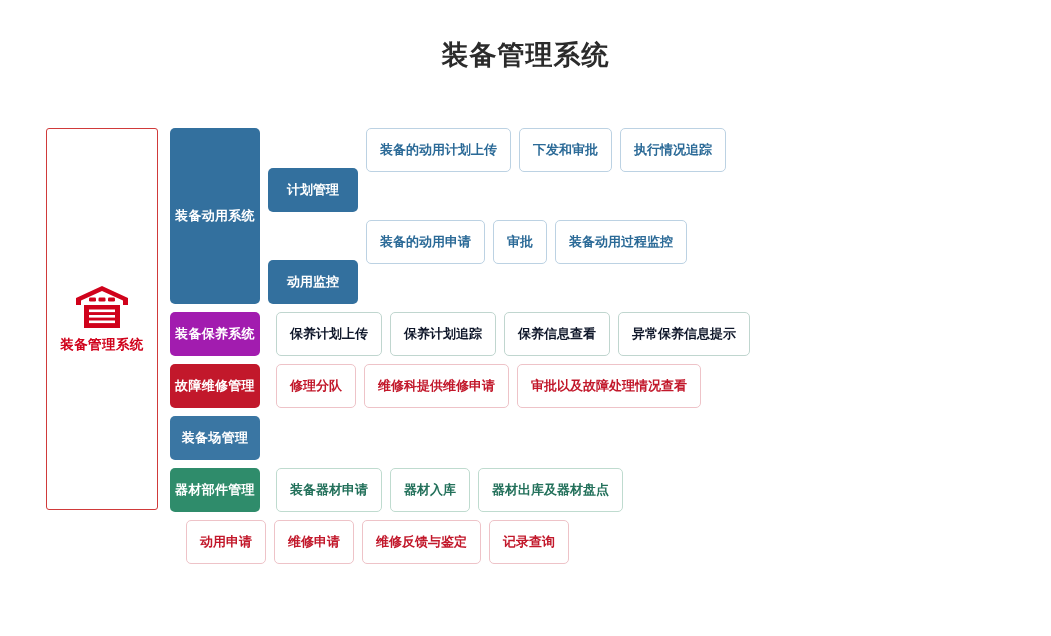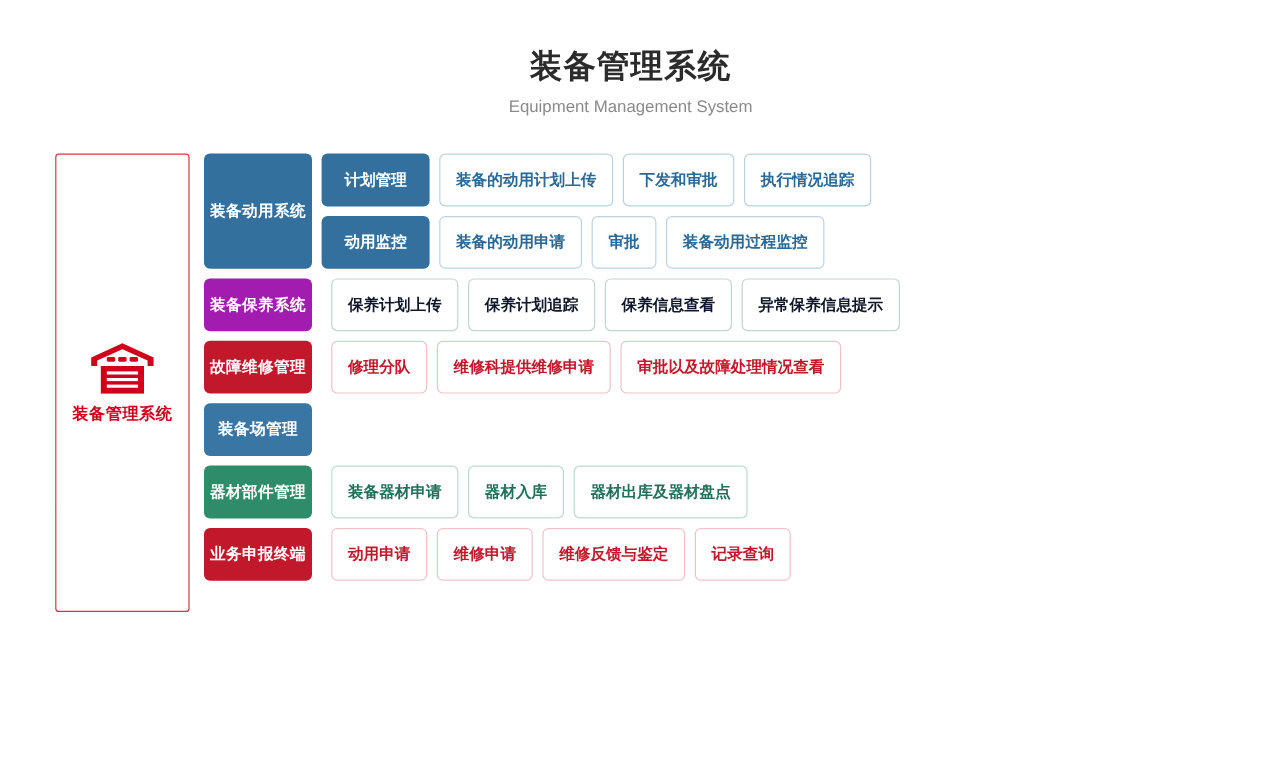--- a/index.html
+++ b/index.html
@@ -110,20 +110,21 @@
     height: 44px;
     border-radius: 5px;
     color: #ffffff;
     font-size: 13px;
     font-weight: bold;
     display: flex;
     align-items: center;
     justify-content: center;
     text-align: center;
     box-sizing: border-box;
+    margin-top: 40px;
   }
   .cells {
     display: flex;
     align-items: stretch;
   }
   .cell {
     height: 44px;
     border-radius: 5px;
     border: 1px solid #c9d7e4;
     background: #ffffff;
@@ -161,21 +162,20 @@
 
   .theme-green .grp-label,
   .theme-green .sub-label { background: #2f8c6b; }
   .theme-green .cell { border-color: #bfdbcf; color: #22705a; }
 </style>
 </head>
 <body>
 
 <div class="header">
   <div class="title">装备管理系统</div>
-  <div class="subtitle">Equipment Management System</div>
 </div>
 
 <div class="brand-panel">
   <svg class="brand-icon" viewBox="0 0 56 46">
     <path d="M28 2 L54 14 L54 21 L49 21 L49 16.5 L28 7 L7 16.5 L7 21 L2 21 L2 14 Z" fill="#d0021b"></path>
     <rect x="15" y="13.5" width="7" height="4" rx="1.2" fill="#d0021b"></rect>
     <rect x="24.5" y="13.5" width="7" height="4" rx="1.2" fill="#d0021b"></rect>
     <rect x="34" y="13.5" width="7" height="4" rx="1.2" fill="#d0021b"></rect>
     <rect x="10" y="21" width="36" height="23" fill="#d0021b"></rect>
     <rect x="15" y="25.5" width="26" height="2.6" fill="#ffffff"></rect>
@@ -247,21 +247,20 @@
         <div class="cells">
           <div class="cell">装备器材申请</div>
           <div class="cell">器材入库</div>
           <div class="cell">器材出库及器材盘点</div>
         </div>
       </div>
     </div>
   </div>
 
   <div class="grp single theme-red">
-    <div class="grp-label">业务申报终端</div>
     <div class="grp-rows">
       <div class="subrow">
         <div class="cells">
           <div class="cell">动用申请</div>
           <div class="cell">维修申请</div>
           <div class="cell">维修反馈与鉴定</div>
           <div class="cell">记录查询</div>
         </div>
       </div>
     </div>

